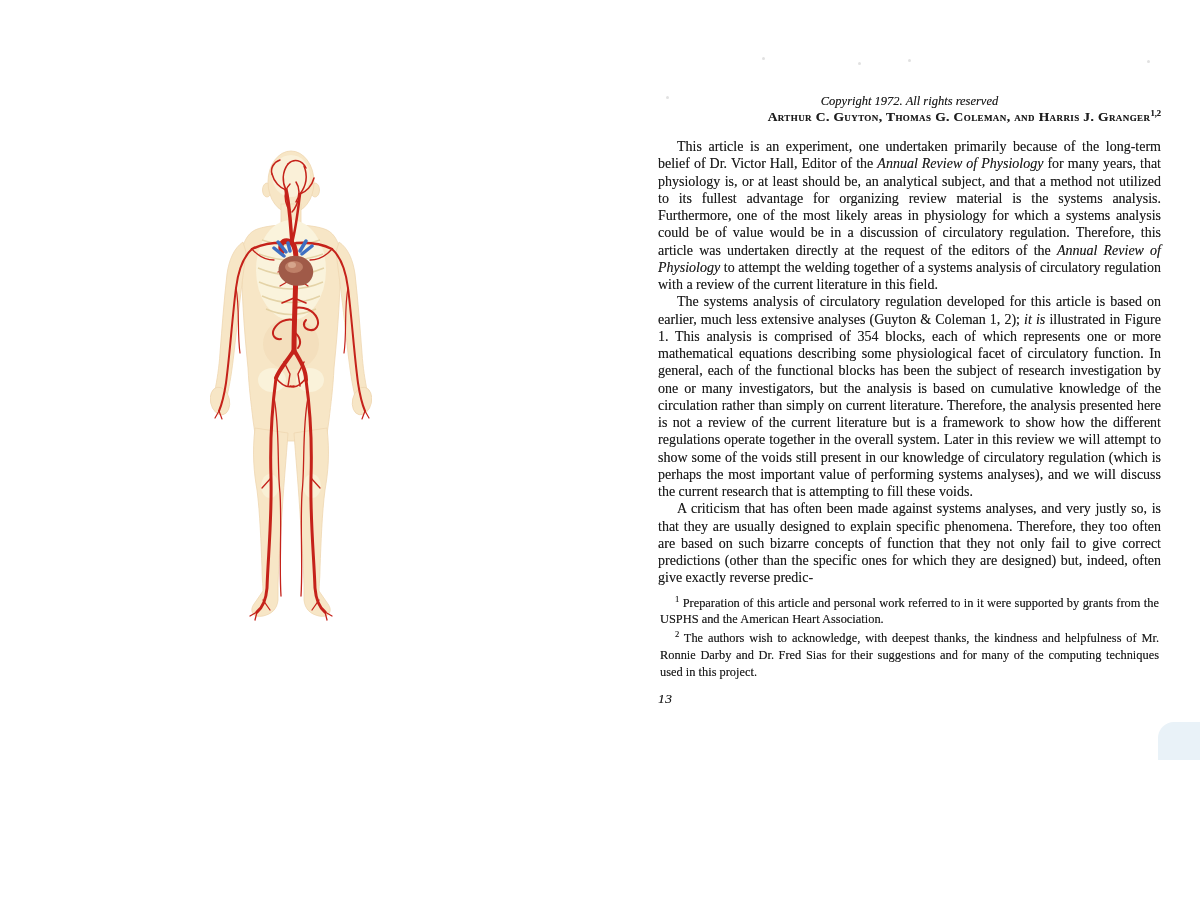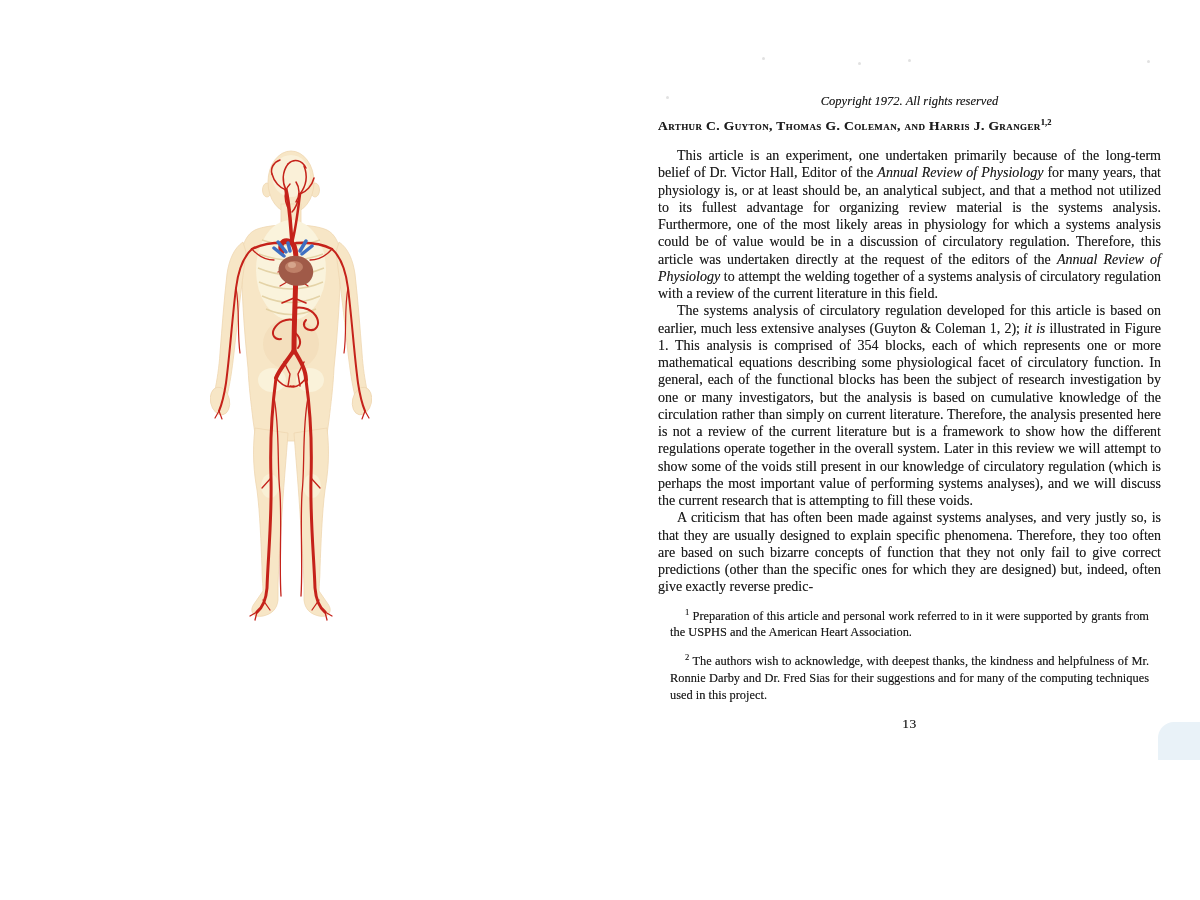--- a/index.html
+++ b/index.html
@@ -5,32 +5,32 @@
   html,body{margin:0;padding:0;background:#ffffff;}
   body{width:1200px;height:900px;font-family:"Liberation Serif","DejaVu Serif",serif;}
   .canvas{position:relative;width:1200px;height:760px;background:var(--page-bg,#fff);overflow:hidden;}
 
   
   .right-page{position:absolute;left:658px;top:0;width:503px;color:var(--ink,#1d1d1d);
               text-shadow:0 0 .5px rgba(25,25,25,.55);}
   .copyright{margin-top:94px;text-align:center;font-style:italic;font-size:12.5px;}
   .title{margin:23px 0 0;text-align:center;font-size:19px;font-weight:bold;
          letter-spacing:.9px;word-spacing:7px;}
-  .authors{margin-top:9px;text-align:left;font-variant:small-caps;font-weight:700;
+  .authors{text-align:right;font-variant:small-caps;font-weight:700;
            font-size:13.5px;letter-spacing:.4px;}
   .authors sup{font-size:8.5px;letter-spacing:0;}
   .affil-wrap{margin-top:7px;}
   .affiliation{text-align:center;font-style:italic;font-size:12.8px;line-height:15.5px;}
   .body-copy{margin-top:13px;font-size:14px;line-height:17.25px;text-align:justify;}
   .body-copy p{margin:0;text-indent:19px;}
   .footnotes{margin-top:8px;font-size:12.4px;line-height:16.9px;text-align:justify;}
-  .footnotes p{margin:12px;text-indent:15px;}
+  .footnotes p{margin:2px;text-indent:15px;}
   .footnotes sup{font-size:8.5px;}
   sup{line-height:0;}
-  .page-number{margin-top:2px;text-align:center;font-size:13.5px;letter-spacing:.5px;}
+  .page-number{margin-top:10px;text-align:left;font-size:13.5px;letter-spacing:.5px;font-style:italic;}
 
   
   .figure{position:absolute;left:210px;top:148px;width:162px;height:486px;}
   .skin{fill:var(--skin);stroke:var(--skin-shade);stroke-width:.8;}
   .rib{fill:var(--rib);}
   .ribline{stroke:var(--rib-line);stroke-width:1.4;fill:none;opacity:.9;}
   .shade{fill:var(--skin-shade);}
   .artery{stroke:var(--artery);fill:none;stroke-linecap:round;stroke-linejoin:round;}
   .vein{stroke:var(--vein);fill:none;stroke-linecap:round;}
   .heart{fill:var(--heart);}

